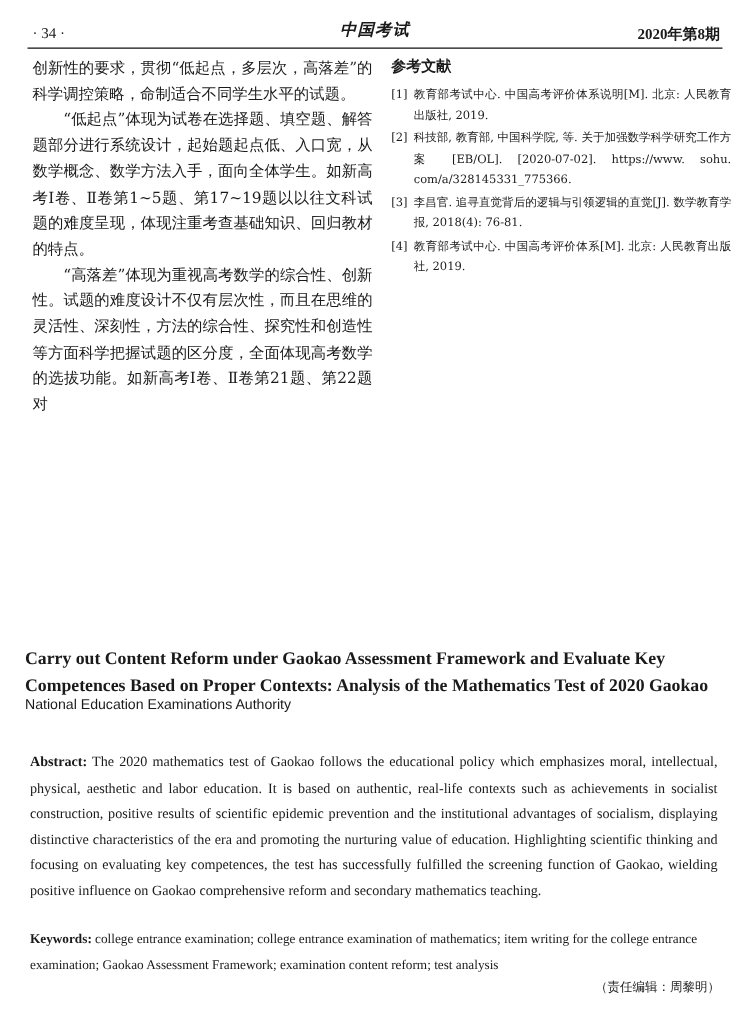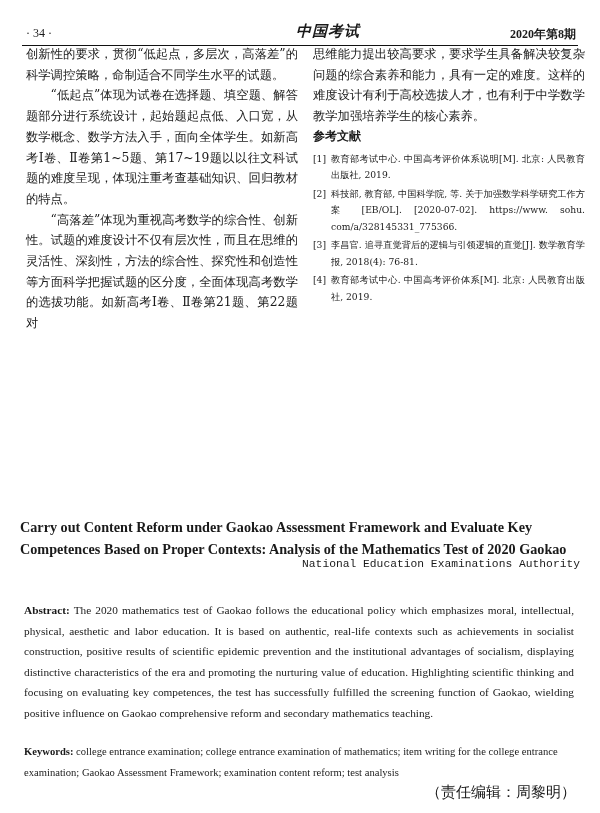--- a/index.html
+++ b/index.html
@@ -12,42 +12,41 @@
       height: 813px;
       position: relative;
       overflow: hidden;
       color: #1a1a1a;
       font-family: "DejaVu Serif", serif;
     }
     .header {
       position: absolute;
       left: 22px;
       right: 22px;
-      top: 19px;
+      top: 12px;
       height: 26px;
       border-bottom: 1.5px solid #111;
     }
     .header .page-num {
       position: absolute;
       left: 4px;
       top: 7px;
       font-family: "Liberation Serif", serif;
       font-size: 12px;
     }
     .header .journal {
       position: absolute;
       left: 50%;
       transform: translateX(-50%);
       top: 3px;
       font-family: "DejaVu Serif", serif;
-      font-size: 15px;
+      font-size: 13px;
       font-weight: bold;
       font-style: italic;
       letter-spacing: 1px;
-      margin-left: 28px;
     }
     .header .issue {
       position: absolute;
       right: 2px;
       top: 7px;
       font-family: "Liberation Serif", serif;
       font-size: 12px;
       font-weight: bold;
     }
     .col {
@@ -103,22 +102,22 @@
       font-family: "Liberation Serif", serif;
       font-weight: bold;
       font-size: 14.2px;
       line-height: 22px;
     }
     .en-author {
       position: absolute;
       top: 558px;
       left: 20px;
       right: 20px;
-      text-align: right;
-      font-family: Liberation Mono, monospace;
+      text-align: left;
+      font-family: Liberation Sans, sans-serif;
       font-size: 11.3px;
     }
     .abstract {
       position: absolute;
       top: 600px;
       left: 24px;
       right: 26px;
       font-family: "Liberation Serif", serif;
       font-size: 11.3px;
       line-height: 20.5px;
@@ -135,40 +134,39 @@
       right: 26px;
       font-family: "Liberation Serif", serif;
       font-size: 10.6px;
       line-height: 20.5px;
     }
     .editor {
       position: absolute;
       top: 783px;
       right: 24px;
       font-family: "DejaVu Serif", serif;
-      font-size: 15px;
+      font-size: 10px;
     }
   </style>
 </head>
 <body>
 
 <div class="header">
   <span class="page-num">· 34 ·</span>
   <span class="journal">中国考试</span>
   <span class="issue">2020年第8期</span>
 </div>
 
 <div class="col left">
   <p>创新性的要求，贯彻“低起点，多层次，高落差”的科学调控策略，命制适合不同学生水平的试题。</p>
   <p class="indent">“低起点”体现为试卷在选择题、填空题、解答题部分进行系统设计，起始题起点低、入口宽，从数学概念、数学方法入手，面向全体学生。如新高考Ⅰ卷、Ⅱ卷第1~5题、第17~19题以以往文科试题的难度呈现，体现注重考查基础知识、回归教材的特点。</p>
   <p class="indent">“高落差”体现为重视高考数学的综合性、创新性。试题的难度设计不仅有层次性，而且在思维的灵活性、深刻性，方法的综合性、探究性和创造性等方面科学把握试题的区分度，全面体现高考数学的选拔功能。如新高考Ⅰ卷、Ⅱ卷第21题、第22题对</p>
 </div>
 
 <div class="col right">
-  <p>思维能力提出较高要求，要求学生具备解决较复杂问题的综合素养和能力，具有一定的难度。这样的难度设计有利于高校选拔人才，也有利于中学数学教学加强培养学生的核心素养。</p>
 
   <div class="refs-title">参考文献</div>
   <div class="refs">
     <div class="ref">
       <span class="num">[1]</span>
       <span class="txt">教育部考试中心. 中国高考评价体系说明[M]. 北京: 人民教育出版社, 2019.</span>
     </div>
     <div class="ref">
       <span class="num">[2]</span>
       <span class="txt">科技部, 教育部, 中国科学院, 等. 关于加强数学科学研究工作方案 [EB/OL]. [2020-07-02]. https://www. sohu. com/a/328145331_775366.</span>

